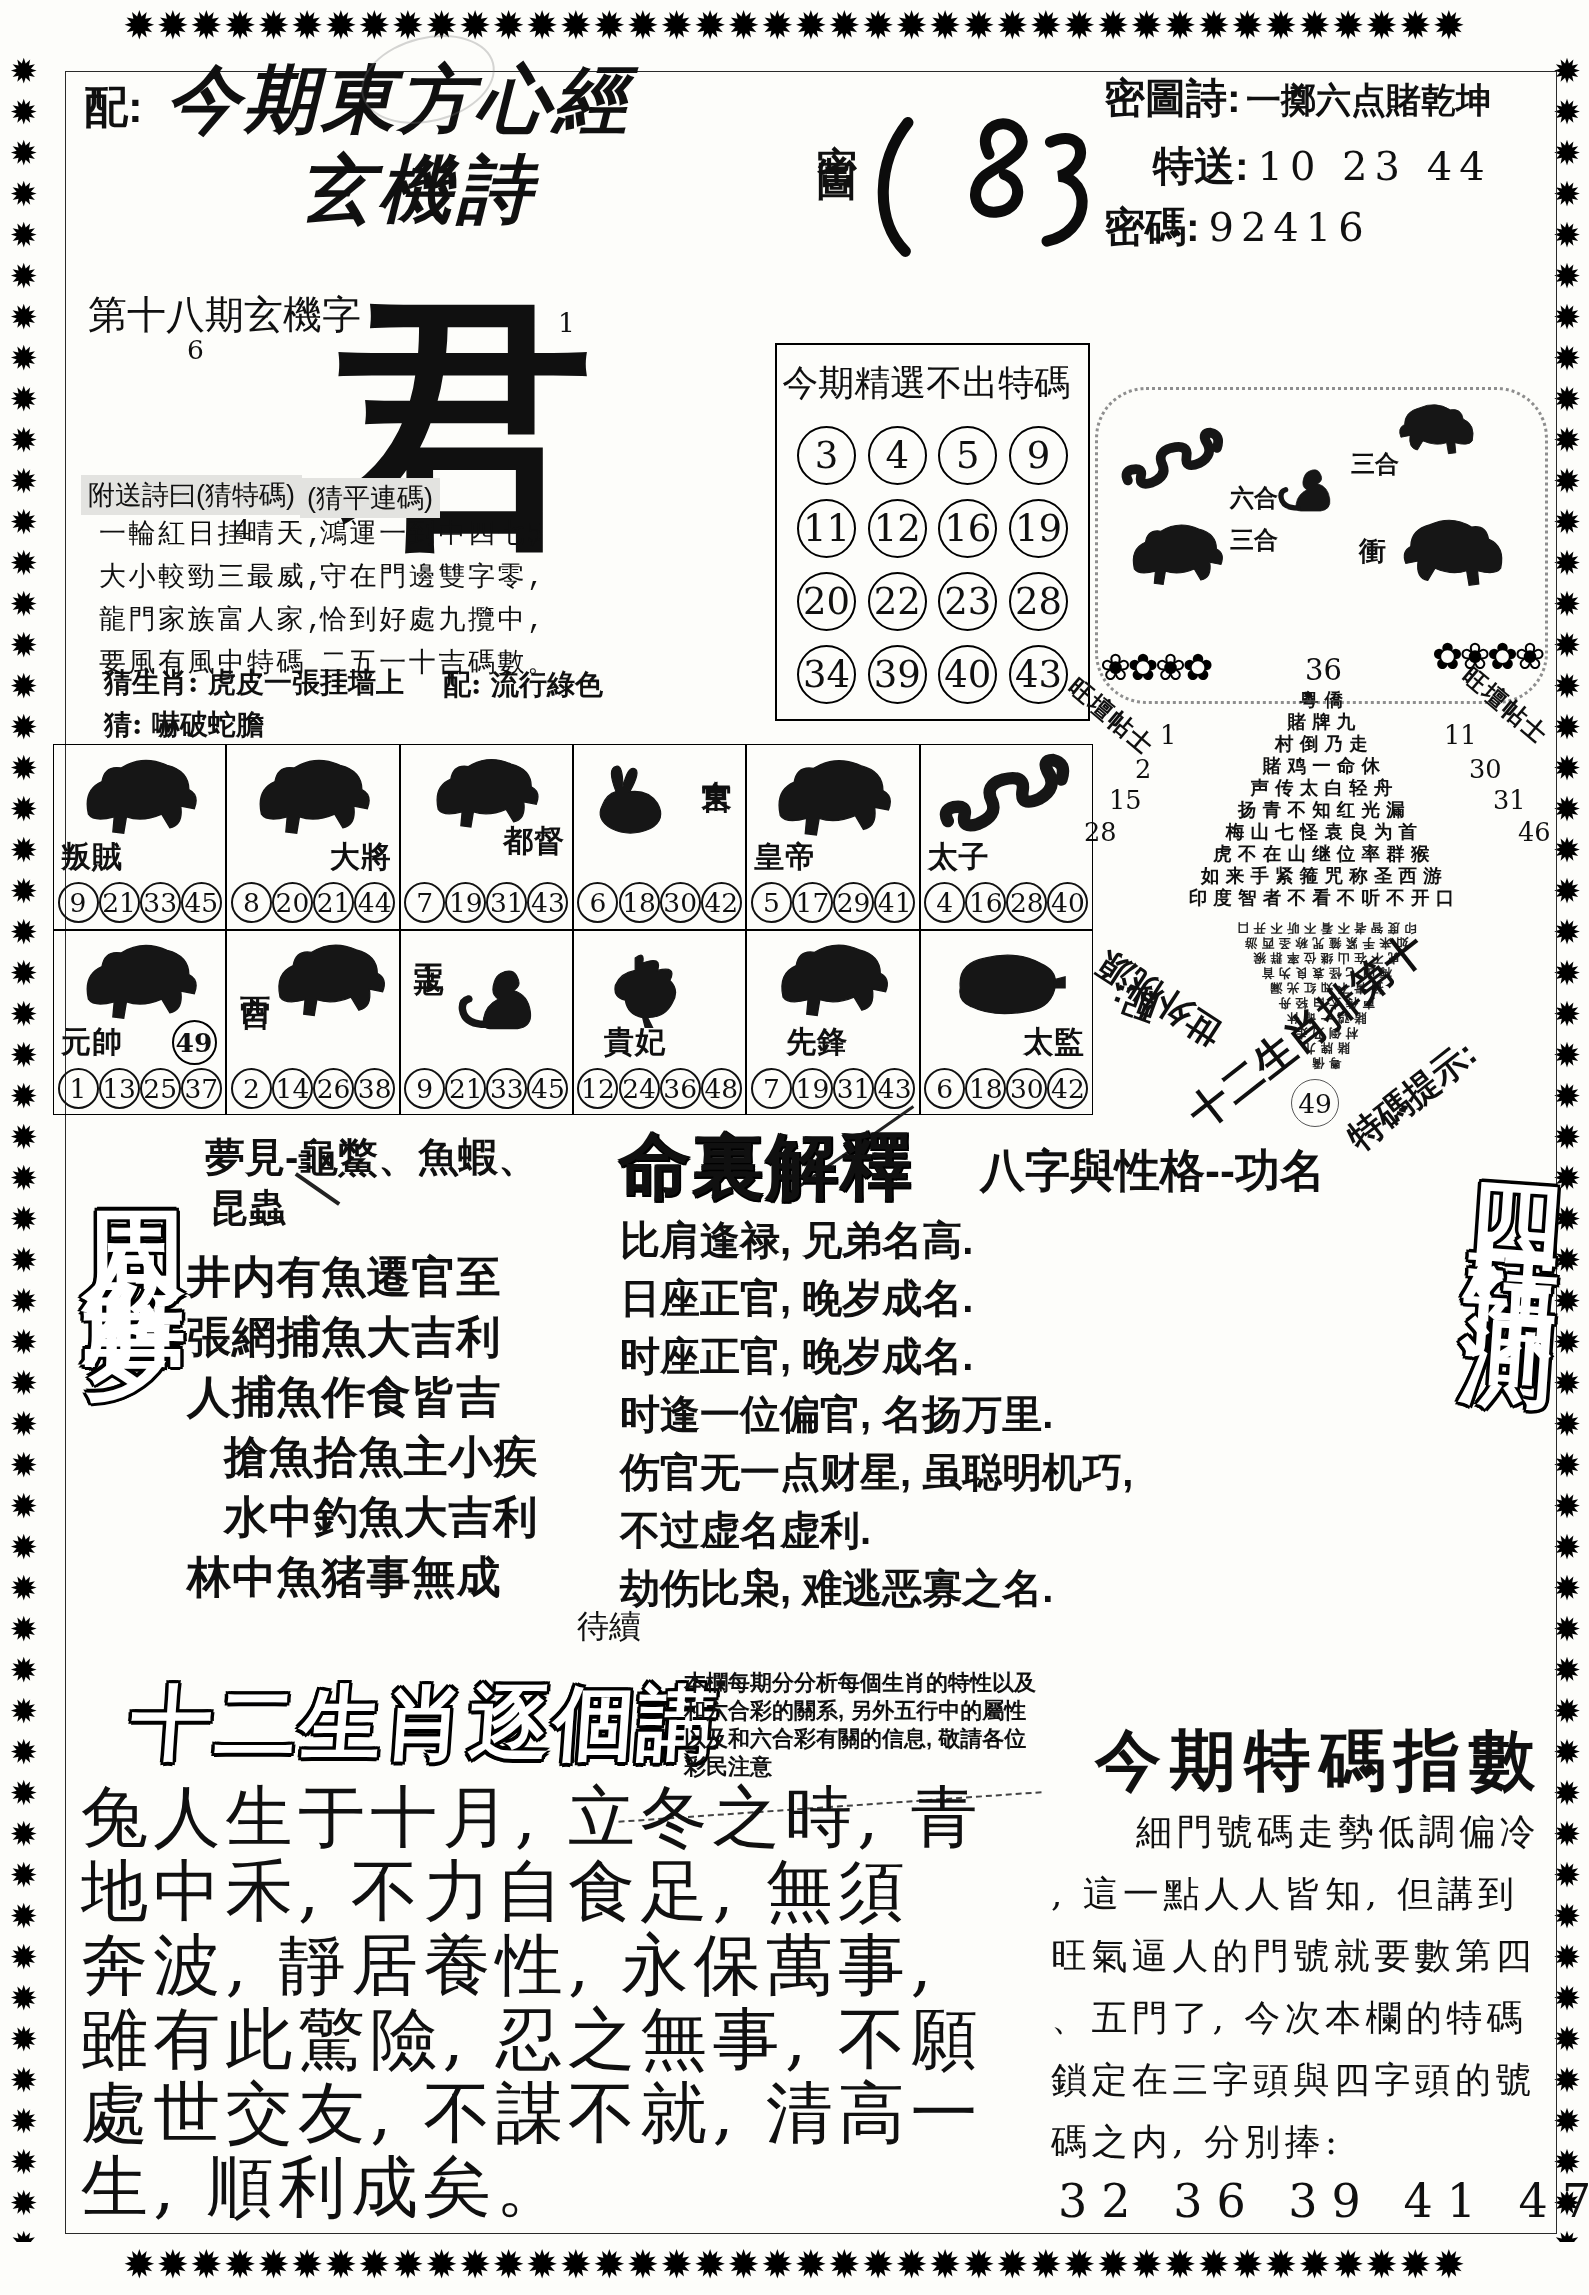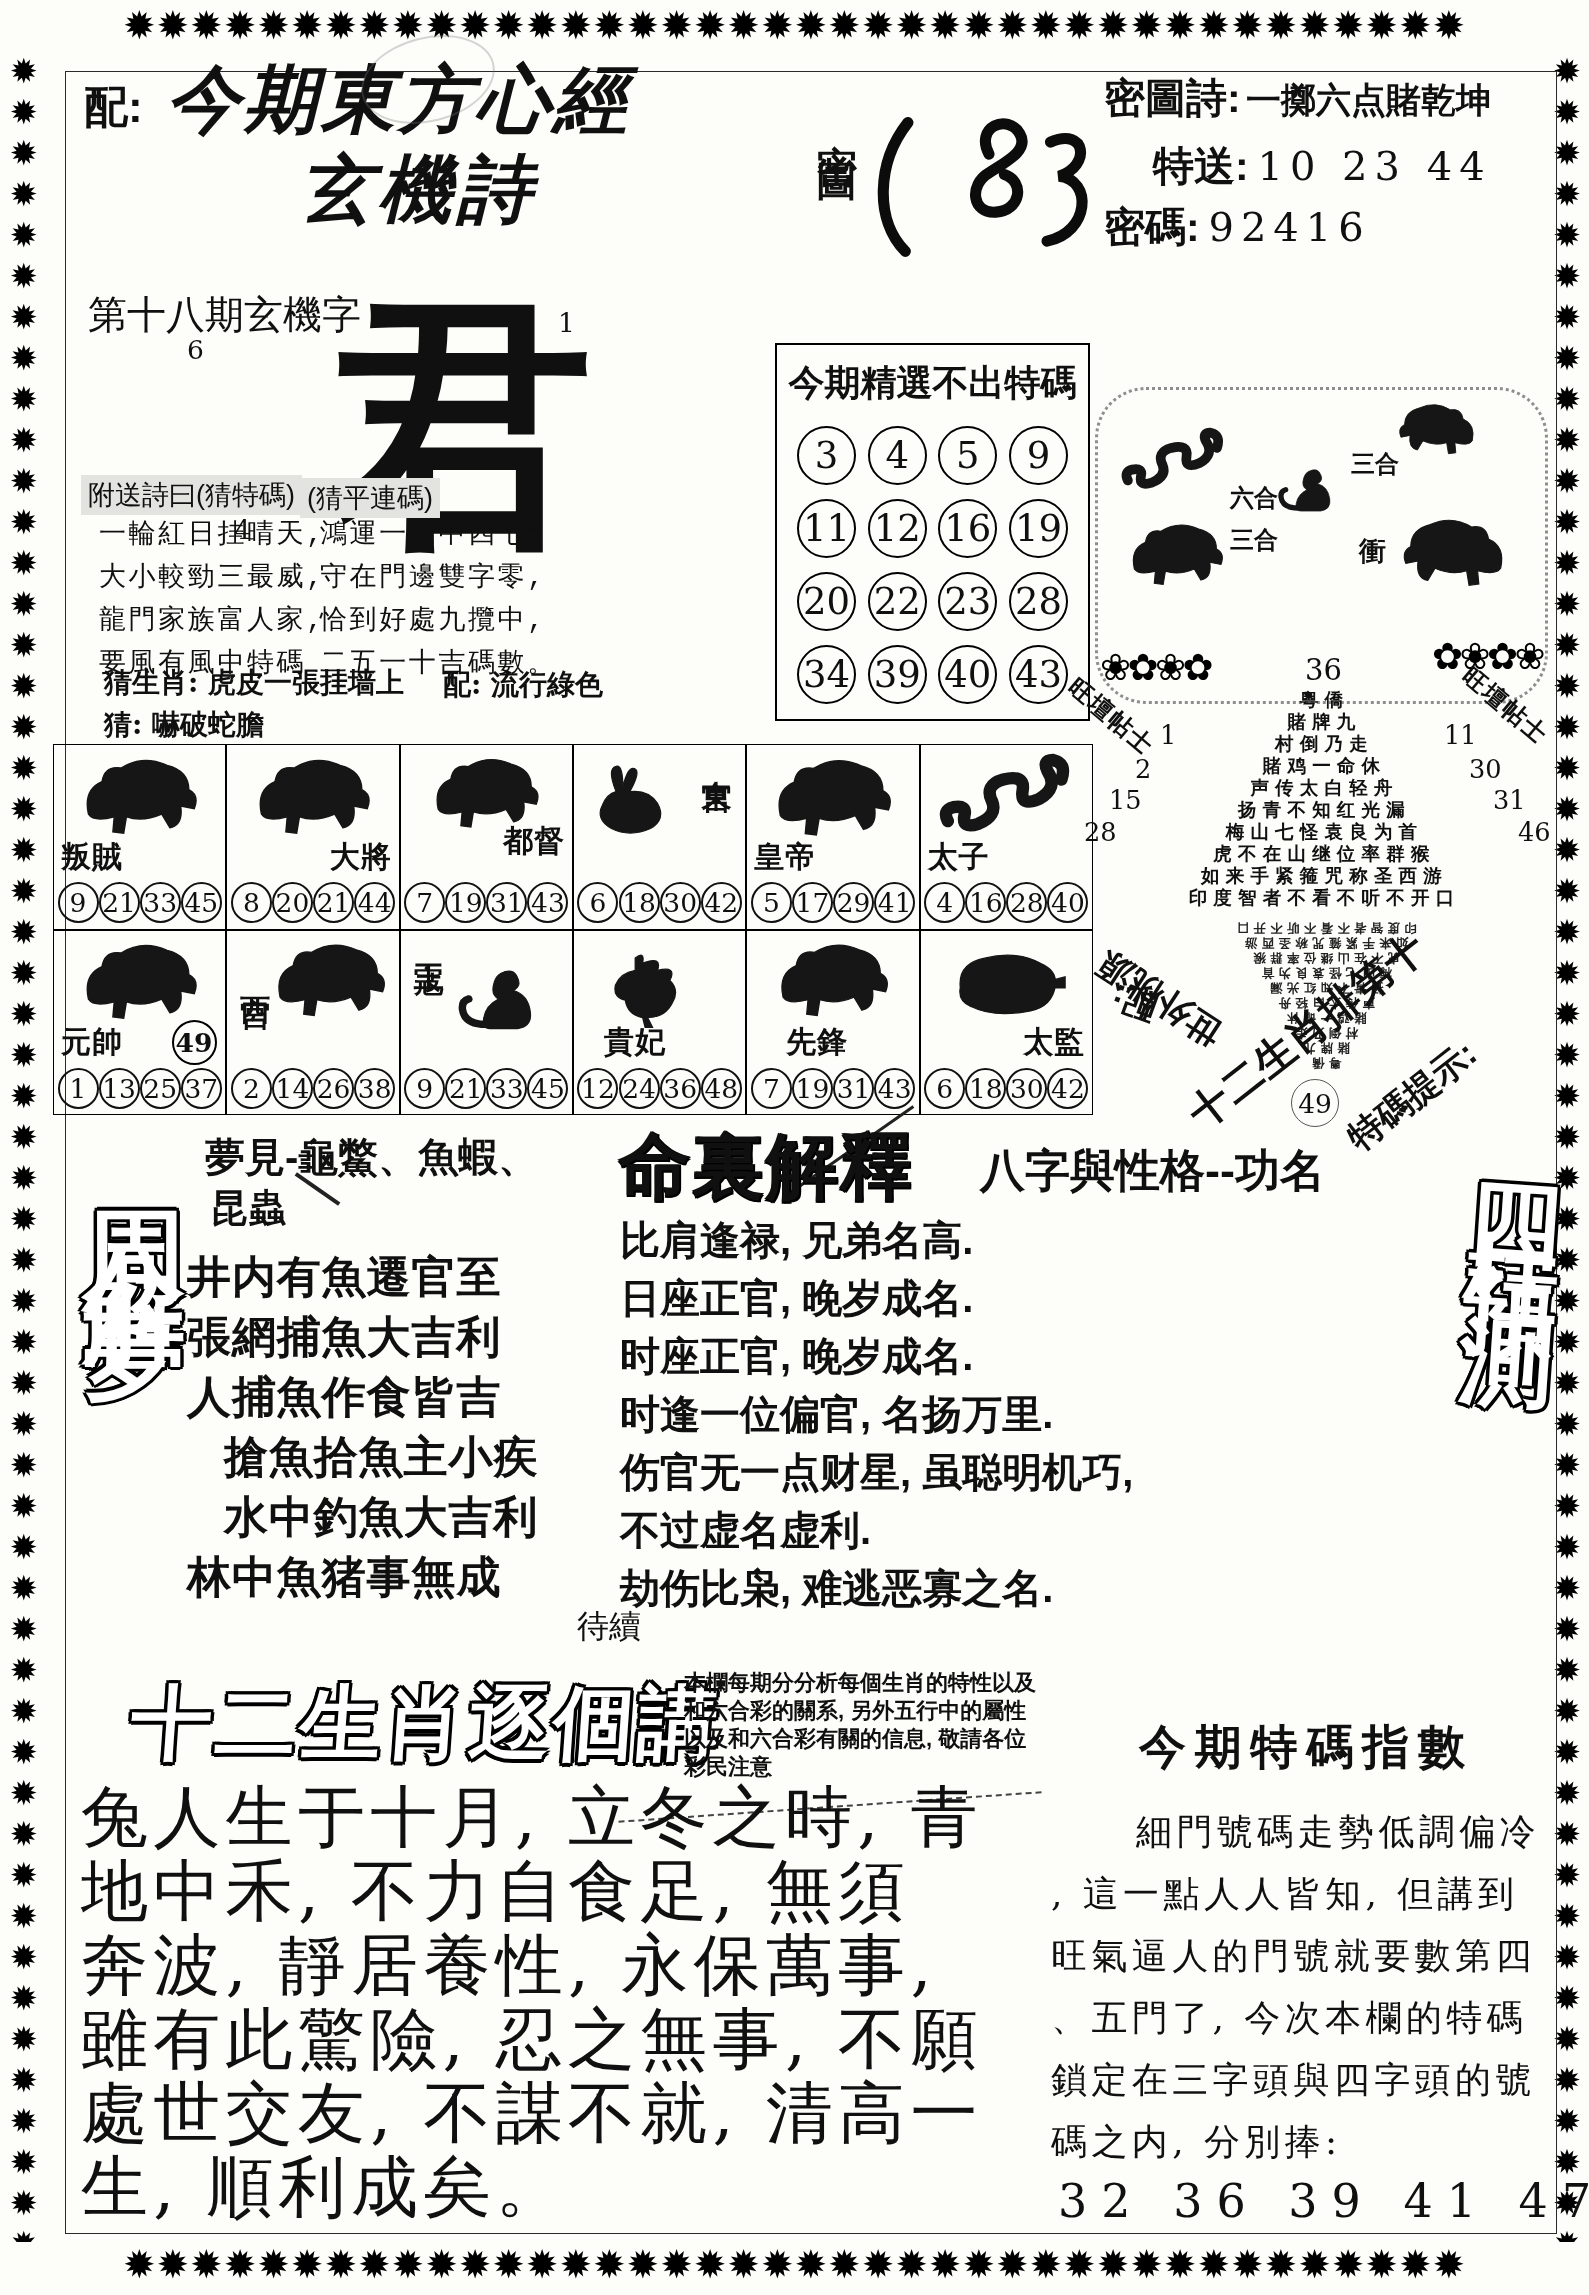--- a/index.html
+++ b/index.html
@@ -33,21 +33,21 @@
   .c6{left:187px;top:334px}.c1{left:558px;top:307px}.c4{left:234px;top:514px}.c5{left:526px;top:517px}
   .ph{font-size:27px;background:#e3e3e0;padding:1.8px 7px}
   .ph1{left:81px;top:475px}.ph2{left:300px;top:478px}
   .poemcol{font-family:Liberation Mono, monospace;font-size:27px;line-height:43px;letter-spacing:2.6px}
   .poemL{left:99px;top:514px}.poemR{left:320px;top:514px}
   .guess1{left:104px;top:664px;font-size:28px;font-family:"DejaVu Serif",serif;font-weight:bold}
   .peicolor{left:443px;top:666px;font-size:28px;font-family:"DejaVu Serif",serif;font-weight:bold}
   .guess2{left:104px;top:706px;font-size:28px;font-family:"DejaVu Serif",serif;font-weight:bold}
   
   .exbox{left:775px;top:343px;width:311px;height:374px;border:2.6px solid #000}
-  .exbox h2{margin:14px 5.3px 7px;font-size:36px;text-align:center;font-weight:700;letter-spacing:0}
+  .exbox h2{margin:14px 5.3px 7px;font-size:36px;text-align:left;font-weight:400;letter-spacing:0}
   .exgrid{display:grid;grid-template-columns:repeat(4,1fr);gap:14px 7px;padding:10.6px 17.7px}
   .exgrid .circle{width:55px;height:55px;border:2.6px solid #000;border-radius:50%;display:flex;align-items:center;justify-content:center;
                   font-family:"DejaVu Serif",serif;font-size:37px;margin:0 auto}
   
   .relbox{left:1095px;top:387px;width:447px;height:311px;border:3.5px dotted #8e8e8e;border-radius:51px}
   .rel-label{position:absolute;font-size:24px;font-weight:900}
   .animal{fill:#161616;stroke:#161616}
   .flip{transform:scaleX(-1)}
   
   .ornament{font-size:37px;line-height:35px;color:#000;letter-spacing:-3.5px}
@@ -108,21 +108,21 @@
   .fatelist{left:620px;top:1211px}
   .fatelist div{font-size:40px;font-weight:700;line-height:58px;letter-spacing:0px;white-space:nowrap}
   .pillars{left:1455px;top:1114px;writing-mode:vertical-rl;font-size:94px;font-weight:900;letter-spacing:42px;transform:rotate(4deg)}
   
   .talk-head{left:131px;top:1670px;font-size:81px;font-weight:900;letter-spacing:3.5px;transform:skewX(-4deg);white-space:nowrap}
   .notebox{left:684px;top:1669px;width:392px}
   .notebox div{font-size:22px;line-height:28px;font-weight:bold;white-space:nowrap}
   .note-dash{left:618px;top:1806px;width:424px;border-top:2.6px dashed #444;transform:rotate(-4deg)}
   .callig{left:81px;top:1780px}
   .callig div{font-family:"DejaVu Serif",serif;font-size:67px;line-height:74px;letter-spacing:5.3px;white-space:nowrap}
-  .idx-head{left:1139px;top:1716px;font-size:47px;font-family:"DejaVu Serif",serif;font-weight:bold;letter-spacing:8.8px;white-space:nowrap}
+  .idx-head{left:1095px;top:1716px;font-size:66px;font-family:"DejaVu Serif",serif;font-weight:bold;letter-spacing:8.8px;white-space:nowrap}
   .idxlist{left:1051px;top:1801px}
   .idxlist div{font-family:"DejaVu Serif",serif;font-size:36px;line-height:62px;letter-spacing:4.4px;white-space:nowrap}
   .idxlist div:nth-of-type(1){padding-left:85px}
   .idx-nums{left:1058px;top:2174px;font-family:"DejaVu Serif",serif;font-size:46px;letter-spacing:14px;white-space:nowrap}
 </style>
 </head>
 <body>
 
 <svg width="0" height="0" style="position:absolute">
   <defs>

